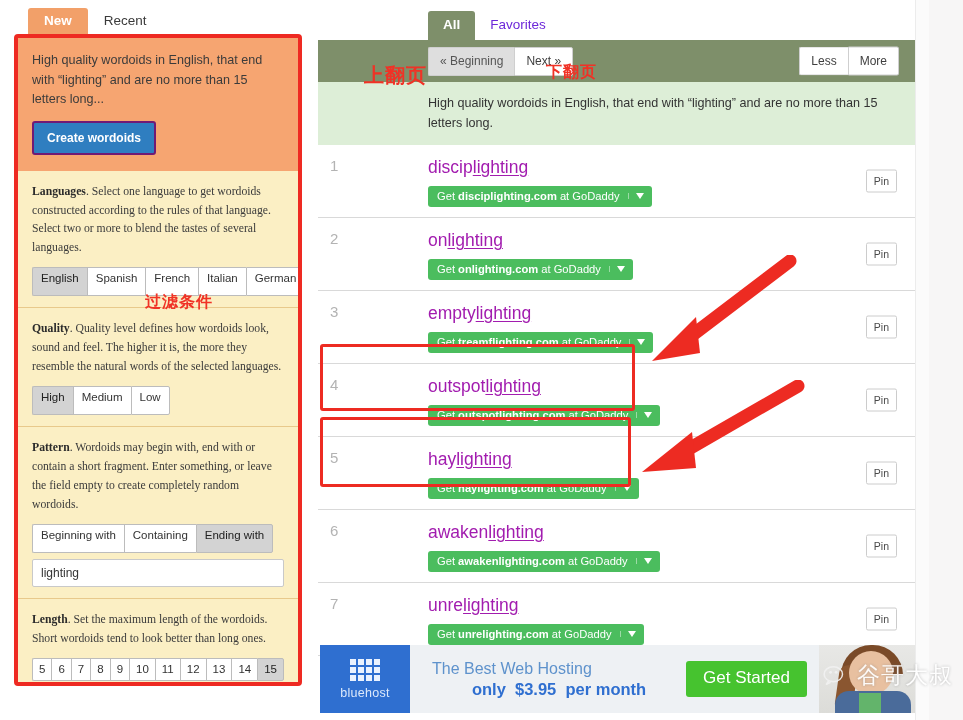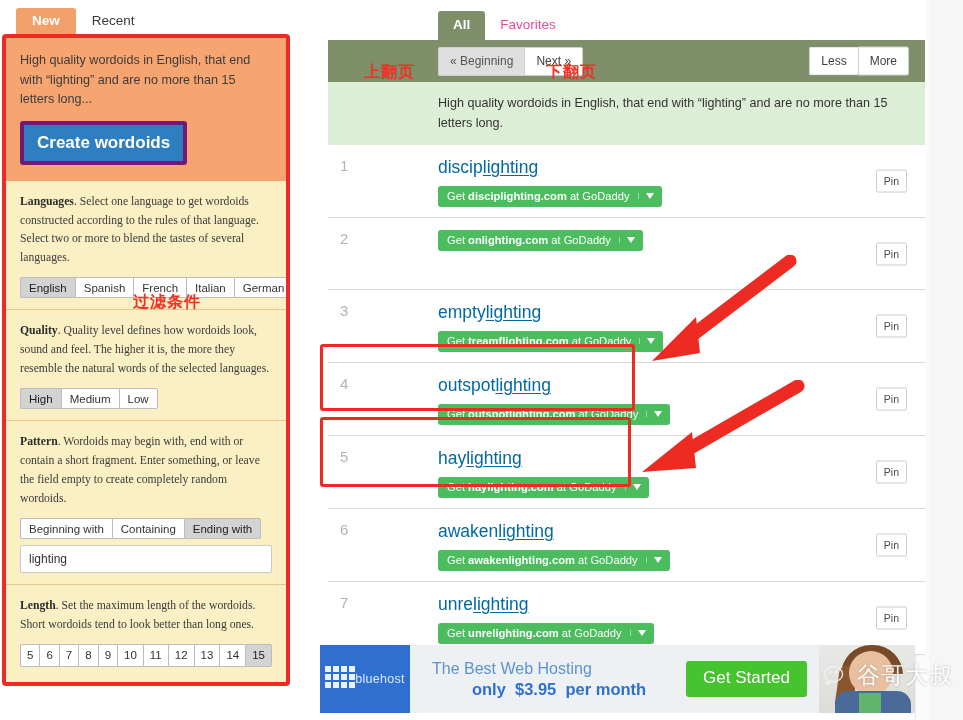--- a/index.html
+++ b/index.html
@@ -7,21 +7,21 @@
     margin: 0; padding: 0;
     width: 963px; height: 720px;
     background: #ffffff;
     font-family: "Liberation Sans", sans-serif;
     overflow: hidden;
   }
   #page { position: relative; width: 963px; height: 720px; background:#fff; overflow:hidden; }
 
   
   #sidebar-col {
-    position: absolute; left: 0; top: 0; width: 296px; height: 720px;
+    position: absolute; left: 12px; top: 0; width: 296px; height: 720px;
     background: #ffffff;
   }
   .tabs-row {
     height: 35px; display: flex; align-items: flex-end; padding-left: 16px;
     background: #ffffff;
   }
   .tab {
     font-size: 13.5px; padding: 6px 16px 8px 16px; cursor: pointer;
     color: #333; line-height: 1;
   }
@@ -38,35 +38,35 @@
     overflow: hidden;
   }
   .hero {
     background: #f6a571; padding: 13px 14px 16px 14px;
   }
   .hero-text {
     font-size: 12.6px; color: #3b3b3b; line-height: 1.55;
   }
   .btn-create {
     display: inline-block; margin-top: 11px;
-    background: #2f7ec0; color: #fff; font-size: 17px; font-weight: bold;
+    background: #2f7ec0; color: #fff; font-size: 12px; font-weight: bold;
     padding: 8px 13px; border-radius: 3px; cursor: pointer;
-    border: 4px solid #701a75;
+    border: 2px solid #701a75;
   }
   .sect { padding: 12px 14px 11px 14px; }
   .sect + .sect { border-top: 1px solid #e8c98b; }
   .sect p {
     margin: 0 0 9px 0; font-size: 11.7px; color: #3b3b3b; line-height: 1.62; font-family: Liberation Serif, serif;
   }
   .sect p b { font-weight: bold; color: #2b2b2b; }
   .btngroup { display: inline-flex; border-radius: 2px; }
   .btngroup .gbtn {
     font-size: 11.5px; color: #333; background: #ffffff;
     border: 1px solid #bcbcbc; border-right: none;
-    padding: 4px 8px 3px 8px; cursor: pointer; white-space: nowrap;
+    padding: 4px 8px 11px 8px; cursor: pointer; white-space: nowrap;
   }
   .btngroup .gbtn:last-child { border-right: 1px solid #bcbcbc; }
   .btngroup .gbtn:first-child { border-radius: 2px 0 0 2px; }
   .btngroup .gbtn:last-child { border-radius: 0 2px 2px 0; }
   .btngroup .gbtn.sel { background: #d3d3d3; color: #222; }
   .text-input {
     display: block; width: 100%; margin-top: 6px;
     font-size: 12px; color: #333; background: #fff;
     border: 1px solid #c9c9c9; border-radius: 2px;
     padding: 6px 8px; font-family: "Liberation Sans", sans-serif;
@@ -76,40 +76,40 @@
   
   .cn-anno {
     position: absolute; color: #f03226; font-weight: bold;
     font-family: "DejaVu Sans", sans-serif; pointer-events: none;
     letter-spacing: 1px;
   }
   #anno-filter { left: 133px; top: 292px; font-size: 16px; }
 
   
   #main-col {
-    position: absolute; left: 328px; top: 0; width: 597px; height: 592px;
+    position: absolute; left: 318px; top: 0; width: 597px; height: 592px;
     background: #ffffff;
   }
   #main-right-gap {
     position: absolute; left: 915px; top: 0; width: 48px; height: 720px;
     background: #f7f6f6;
   }
   #scroll-strip {
     position: absolute; left: 915px; top: 0; width: 14px; height: 720px;
     background: #fbfbfb; border-left: 1px solid #ececec;
   }
   .main-tabs {
     height: 40px; display: flex; align-items: flex-end;
     padding-left: 110px; background: #ffffff;
   }
   .mtab {
     font-size: 13.5px; padding: 7px 15px 9px 15px; cursor: pointer; line-height:1;
   }
   .mtab.active { background: #7e8f6a; color:#fff; font-weight:bold; border-radius:3px 3px 0 0;}
-  .mtab.inactive { color: #ec4899; }
+  .mtab.inactive { color: #6d28d9; }
 
   .greenbar {
     position: relative; height: 42px; background: #7e8f6a;
     display: flex; align-items: center; padding: 0 10px 0 110px;
   }
   .pager { display: inline-flex; }
   .pbtn {
     font-size: 12px; color: #3f3f3f; background: #fff;
     border: 1px solid #cfcfcf; padding: 6px 11px 7px 11px; cursor: pointer;
     white-space: nowrap;
@@ -132,21 +132,21 @@
     padding: 12px 0 10px 0; min-height: 72px;
     border-bottom: 1px solid #d9d9d9;
   }
   .wrow:last-of-type { border-bottom: 1px solid #d9d9d9; }
   .wnum {
     width: 110px; padding-left: 12px; flex: none;
     font-size: 15px; color: #b3b3b3;
   }
   .wbody { flex: 1 1 auto; }
   .wword {
-    font-size: 17.5px; color: #0369a1; margin-bottom: 8px; cursor: pointer;
+    font-size: 17.5px; color: #a21caf; margin-bottom: 8px; cursor: pointer;
   }
   .wword u { text-decoration: underline; text-underline-offset: 2px; }
   .gd-btn {
     display: inline-flex; align-items: center;
     background: #4bbd5e; color: #fff; border-radius: 3px;
     font-size: 11.2px; padding: 4px 4px 5px 9px; cursor: pointer;
     white-space: nowrap;
   }
   .gd-btn .dom { font-weight: bold; margin: 0 3px; }
   .gd-btn .caret {
@@ -176,21 +176,21 @@
   .banner-wrap {
     position: absolute; left: 320px; top: 645px; width: 595px; height: 68px;
   }
   .banner {
     position: relative; width: 100%; height: 100%;
     background: #eef1f4; display: flex; align-items: center;
     overflow: hidden;
   }
   .bh-logo {
     width: 90px; height: 100%; background: #2f6fd0; color: #dce9fb;
-    display: flex; flex-direction: row; align-items: center; justify-content: center;
+    display: flex; flex-direction: column; align-items: center; justify-content: center;
     flex: none;
   }
   .bh-grid {
     display: grid; grid-template-columns: repeat(4, 6px); grid-gap: 2px; margin-bottom: 5px;
   }
   .bh-grid i { display:block; width: 6px; height: 6px; background: #eaf2ff; }
   .bh-name { font-size: 12.5px; letter-spacing: 0.3px; }
   .bh-copy { padding-left: 22px; color: #4a7fc4; flex: 1 1 auto; }
   .bh-l1 { font-size: 16px; color: #5e92cc; margin-bottom: 2px; }
   .bh-l2 { font-size: 16.5px; font-weight: bold; color: #2f6fd0; text-align: center; }
@@ -219,21 +219,21 @@
     opacity: 0.92;
   }
   .wm-icon { width: 28px; height: 22px; margin-right: 6px; }
   .wm-text {
     font-size: 23px; color: #ffffff; font-family: "DejaVu Sans", sans-serif;
     text-shadow: 0 0 3px rgba(120,120,120,0.55);
     letter-spacing: 1px;
   }
 
   
-  #anno-prev { left: 364px; top: 62px; font-size: 16px; text-align: right; }
+  #anno-prev { left: 364px; top: 62px; font-size: 20px; text-align: right; }
   #anno-next { left: 546px; top: 62px; font-size: 16px; }
 </style>
 </head>
 <body>
 
 <div id="page">
 
   <div id="sidebar-col">
 
     <div class="tabs-row">
@@ -339,20 +339,21 @@
                 </svg>
             </span>
           </div>
         </div>
         <div class="pin">Pin</div>
       </div>
 
       <div class="wrow">
         <div class="wnum">2</div>
         <div class="wbody">
+          <div class="wword"><span>on</span><u>lighting</u></div>
           <div class="gd-btn">
             <span>Get</span>
             <span class="dom">onlighting.com</span>
             <span>at GoDaddy</span>
             <span class="caret">
               <svg width="8" height="6" viewBox="0 0 8 6">
                   <path d="M0 0 L8 0 L4 6 Z" fill="#ffffff"></path>
                 </svg>
             </span>
           </div>

